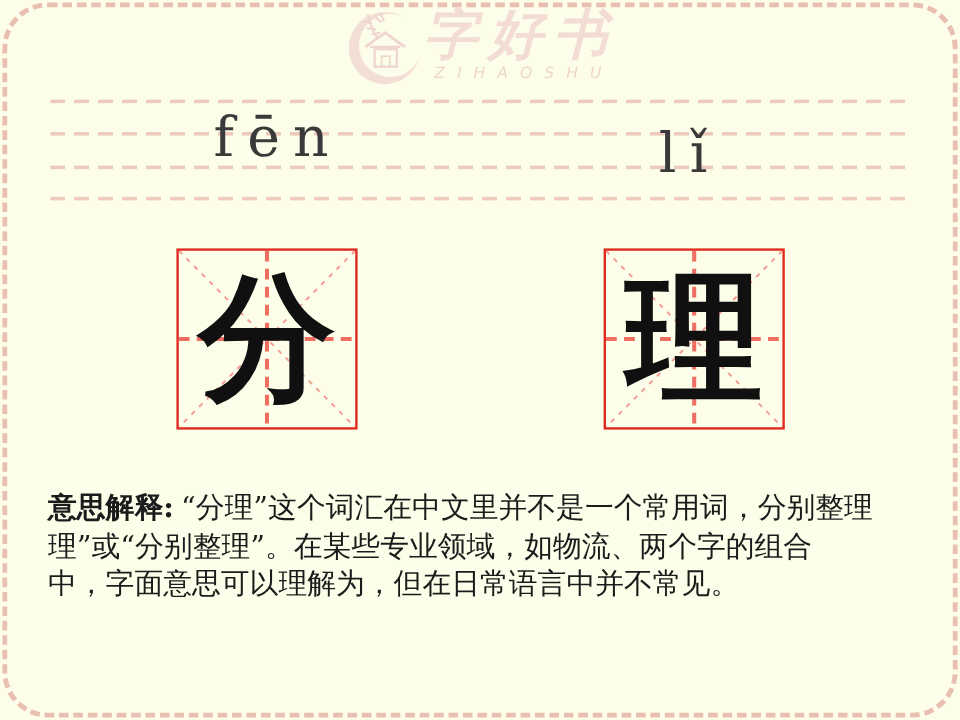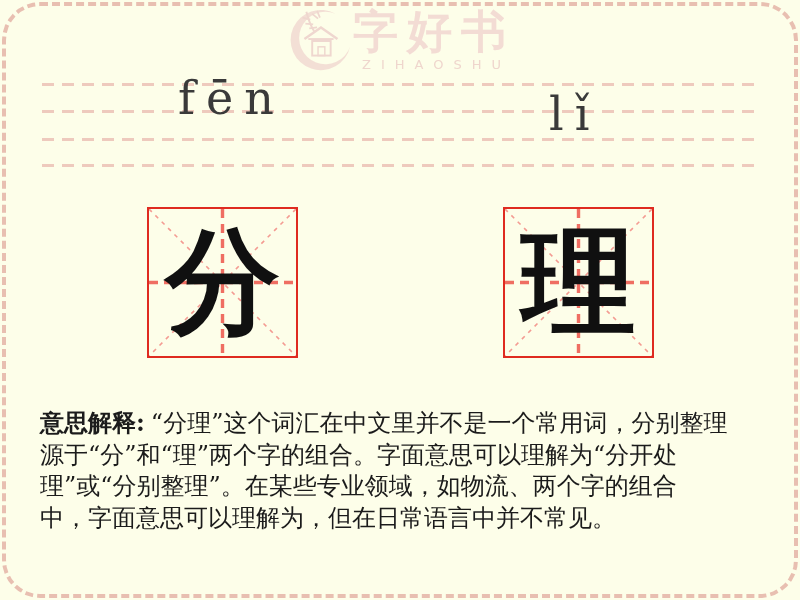--- a/index.html
+++ b/index.html
@@ -23,22 +23,22 @@
     pointer-events: none;
   }
   
   .logo-row {
     position: absolute;
     top: 6px;
     left: 0;
     width: 100%;
     display: flex;
     justify-content: center;
-    align-items: center;
     gap: 0;
+    font-style: italic;
   }
   .logo-emblem { flex: 0 0 auto; }
   .logo-textcol { display: flex; flex-direction: column; align-items: center; }
   .logo-cn {
     font-size: 45px;
     line-height: 46px;
     letter-spacing: 9px;
     color: #f3dcd4;
     font-weight: bold;
   }
@@ -60,22 +60,22 @@
     background: repeating-linear-gradient(90deg, #eecabd 0 12px, transparent 12px 20px);
   }
   .pinyin-word {
     position: absolute;
     font-size: 46px;
     line-height: 54px;
     color: #3a3a3a;
     letter-spacing: 11px;
     font-family: "DejaVu Serif", "Liberation Serif", serif;
   }
-  #pinyin-fen { left: 178px; top: 71px; }
-  #pinyin-li  { left: 549px; top: 87px; }
+  #pinyin-fen { left: 178px; top: 87px; }
+  #pinyin-li  { left: 549px; top: 100px; }
   
   .char-box {
     position: absolute;
     top: 207px;
     width: 151px;
     height: 151px;
     border: 2px solid #df2b20;
     background: #fdfee9;
   }
   .char-box.first  { left: 147px; }
@@ -158,18 +158,17 @@
       <line x1="0" y1="73.5" x2="147" y2="73.5" stroke="#ef6e62" stroke-width="3.4" stroke-dasharray="9 6"></line>
       <line x1="73.5" y1="0" x2="73.5" y2="147" stroke="#ef6e62" stroke-width="3.4" stroke-dasharray="9 6"></line>
     </svg>
     <div class="hanzi">理</div>
   </div>
 
   <div class="explanation">
     <div class="line">
       <span class="label">意思解释:</span><span>“分理”这个词汇在中文里并不是一个常用词，分别整理</span>
     </div>
-    <div class="line">源于“分”和“理”两个字的组合。字面意思可以理解为“分开处</div>
     <div class="line">理”或“分别整理”。在某些专业领域，如物流、两个字的组合</div>
     <div class="line">中，字面意思可以理解为，但在日常语言中并不常见。</div>
   </div>
 
 </div>
 
 </body></html>

